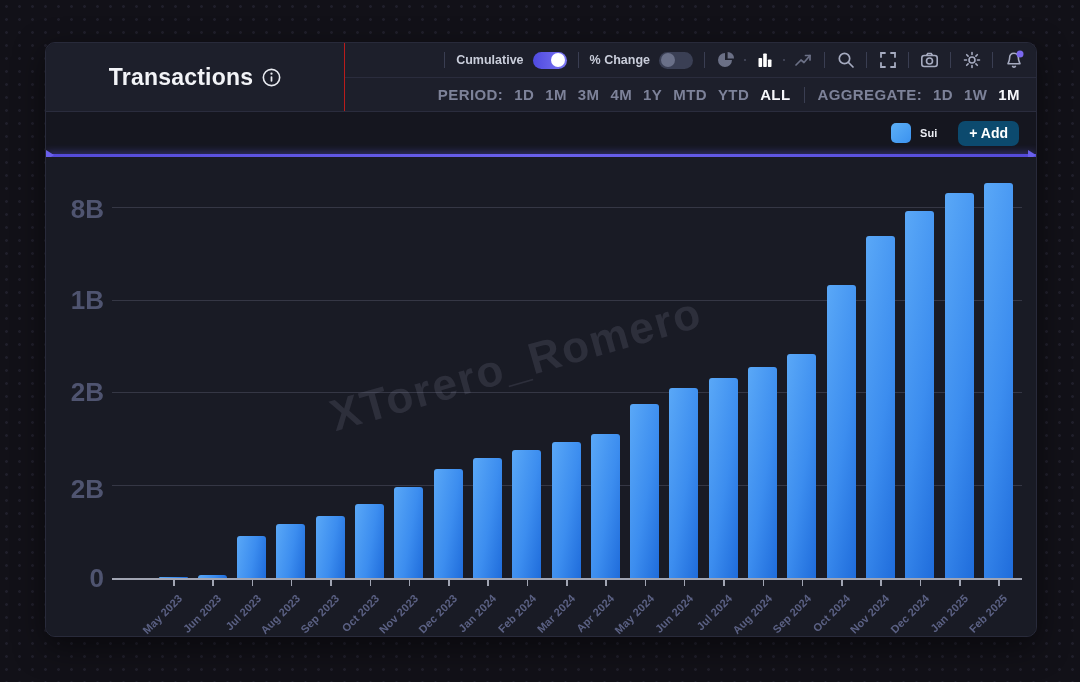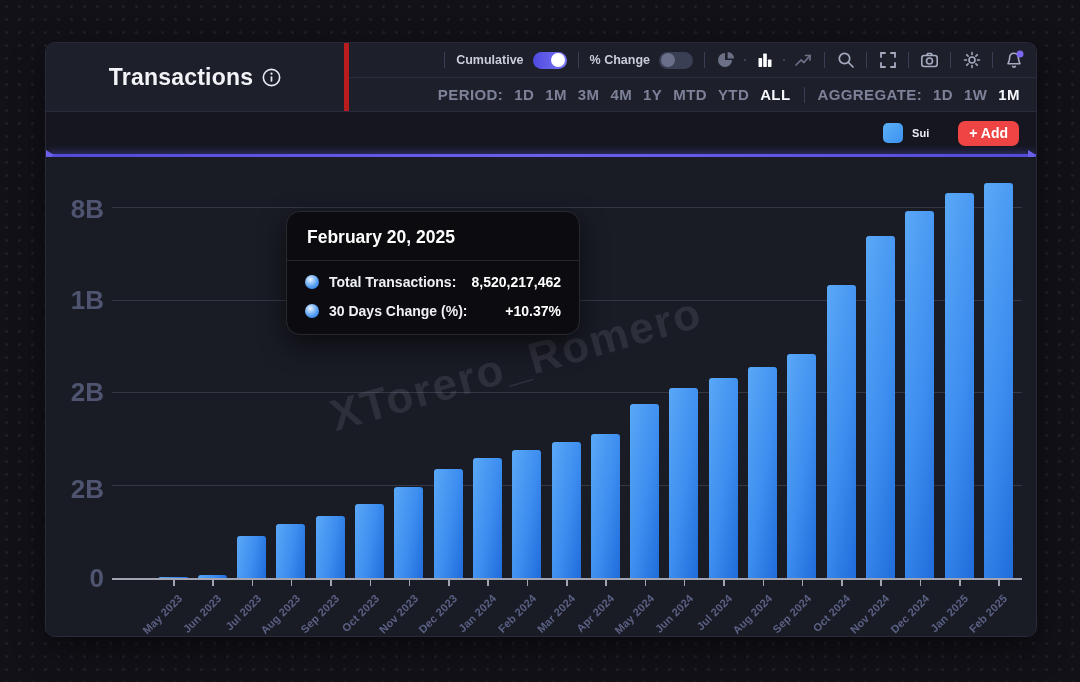--- a/index.html
+++ b/index.html
@@ -5,21 +5,21 @@
   html,body{margin:0;padding:0;width:1080px;height:682px;overflow:hidden;
     background-color:#121118;
     background-image:radial-gradient(circle,#201f2b 1.3px,transparent 1.5px);
     background-size:13px 13px;
     font-family:"Liberation Sans","DejaVu Sans",sans-serif;}
   .card{position:absolute;left:45px;top:42px;width:992px;height:595px;
     background:#1a1c26;border:1px solid #282a3a;border-radius:10px;overflow:hidden;
     box-shadow:0 10px 30px rgba(0,0,0,.5);box-sizing:border-box;}
   
   .header{display:flex;height:68px;background:#1d1f2b;border-bottom:1px solid #2a2c3d;}
-  .title-cell{width:298px;border-right:5px solid #b91c1c;display:flex;align-items:center;justify-content:center;gap:9px;}
+  .title-cell{width:298px;border-right:1px solid #b91c1c;display:flex;align-items:center;justify-content:center;gap:9px;}
   .title{font-size:23px;font-weight:bold;color:#f2f3f7;letter-spacing:.2px;}
   .info-ic{width:21px;height:21px;flex:0 0 auto;}
   .header-right{flex:1;display:flex;flex-direction:column;}
   .toolbar-row{height:34px;border-bottom:1px solid #2a2c3d;display:flex;align-items:center;justify-content:flex-end;padding-right:13px;gap:9px;}
   .sep{width:1px;height:16px;background:#3a3e52;margin:0 2px;}
   .dotsep{width:2px;height:2px;border-radius:50%;background:#4a4e62;}
   .tgl-label{font-size:12.5px;font-weight:bold;color:#c9cdda;}
   .toggle{width:34px;height:17px;border-radius:9px;position:relative;cursor:pointer;}
   .toggle.on{background:linear-gradient(90deg,#4f4ae0,#7b76f2);}
   .toggle.off{background:#3a3f54;}
@@ -29,21 +29,21 @@
   .icbtn{width:19px;height:19px;display:flex;align-items:center;justify-content:center;position:relative;cursor:pointer;}
   .period-row{height:33px;display:flex;align-items:center;justify-content:flex-end;padding-right:16px;gap:11px;
     font-size:15px;font-weight:bold;color:#7d8299;letter-spacing:.4px;}
   .p-item{cursor:pointer;}
   .p-item.sel{color:#f6f7fb;}
   .p-caption{color:#7d8299;}
   
   .legend-row{height:42px;background:#15161f;display:flex;align-items:center;justify-content:flex-end;gap:9px;padding-right:17px;}
   .swatch{width:20px;height:20px;border-radius:5px;background:linear-gradient(135deg,#5db0f7,#3b92ef);cursor:pointer;}
   .series-name{font-size:11px;font-weight:bold;color:#eceef4;}
-  .add-btn{background:#ef4444;color:#fff;font-size:14px;font-weight:bold;padding:4px 11px 5px;border-radius:7px;margin-left:20px;cursor:pointer;}
+  .add-btn{background:#0c4a6e;color:#fff;font-size:14px;font-weight:bold;padding:4px 11px 5px;border-radius:7px;margin-left:12px;cursor:pointer;}
   
   .pdivider{position:relative;height:3px;background:linear-gradient(90deg,#544ad8,#6a60ec,#544ad8);box-shadow:0 0 8px rgba(108,99,245,.9);}
   .pdivider .arrow-l{position:absolute;left:0;top:-4px;width:0;height:0;border-top:5.5px solid transparent;border-bottom:5.5px solid transparent;border-left:8px solid #6a60ec;}
   .pdivider .arrow-r{position:absolute;right:0;top:-4px;width:0;height:0;border-top:5.5px solid transparent;border-bottom:5.5px solid transparent;border-left:8px solid #6a60ec;}
   
   .chart{position:absolute;left:0;top:114px;width:992px;height:481px;background:#191b25;}
   .gridline{position:absolute;left:66px;width:910px;height:1px;background:rgba(165,172,200,.20);}
   .axisline{position:absolute;left:66px;width:910px;height:1.5px;background:rgba(195,200,215,.8);}
   .ylab{position:absolute;left:6px;width:52px;text-align:right;font-size:26px;font-weight:bold;color:#4f5470;line-height:26px;}
   .bar{position:absolute;width:29px;border-radius:3px 3px 0 0;
@@ -182,35 +182,20 @@
     <span class="add-btn">+ Add</span>
   </div>
 
   <div class="pdivider">
     <div class="arrow-l"></div>
     <div class="arrow-r"></div>
   </div>
 
   <div class="chart" id="chart">
     <div class="watermark" style="z-index: 2;">XTorero_Romero</div>
-    <div class="tooltip" style="z-index: 3;">
-      <div class="tt-head">February 20, 2025</div>
-      <div class="tt-body" id="ttBody">
-          <div class="tt-row">
-            <div class="orb"></div>
-            <div class="tt-label">Total Transactions:</div>
-            <div class="tt-val">8,520,217,462</div>
-          </div>
-          <div class="tt-row">
-            <div class="orb"></div>
-            <div class="tt-label">30 Days Change (%):</div>
-            <div class="tt-val">+10.37%</div>
-          </div>
-        </div>
-    </div>
   <div class="axisline" style="top: 421px;"></div>
       <div class="ylab" style="top: 408px;">0</div>
       <div class="gridline" style="top: 328.2px;"></div>
       <div class="ylab" style="top: 319px;">2B</div>
       <div class="gridline" style="top: 235.4px;"></div>
       <div class="ylab" style="top: 222.4px;">2B</div>
       <div class="gridline" style="top: 142.6px;"></div>
       <div class="ylab" style="top: 129.6px;">1B</div>
       <div class="gridline" style="top: 49.8px;"></div>
       <div class="ylab" style="top: 39px;">8B</div>

